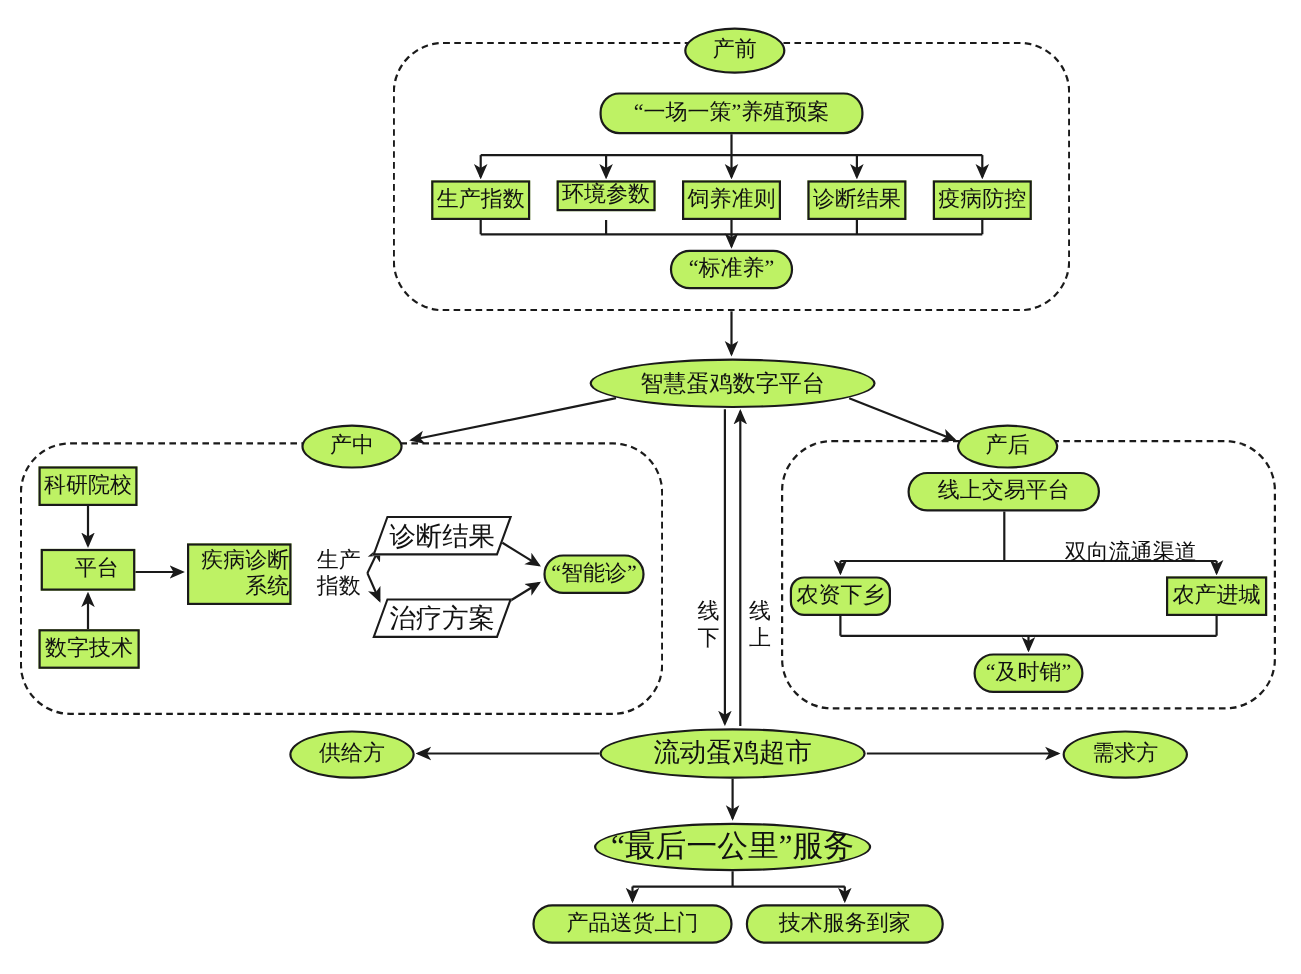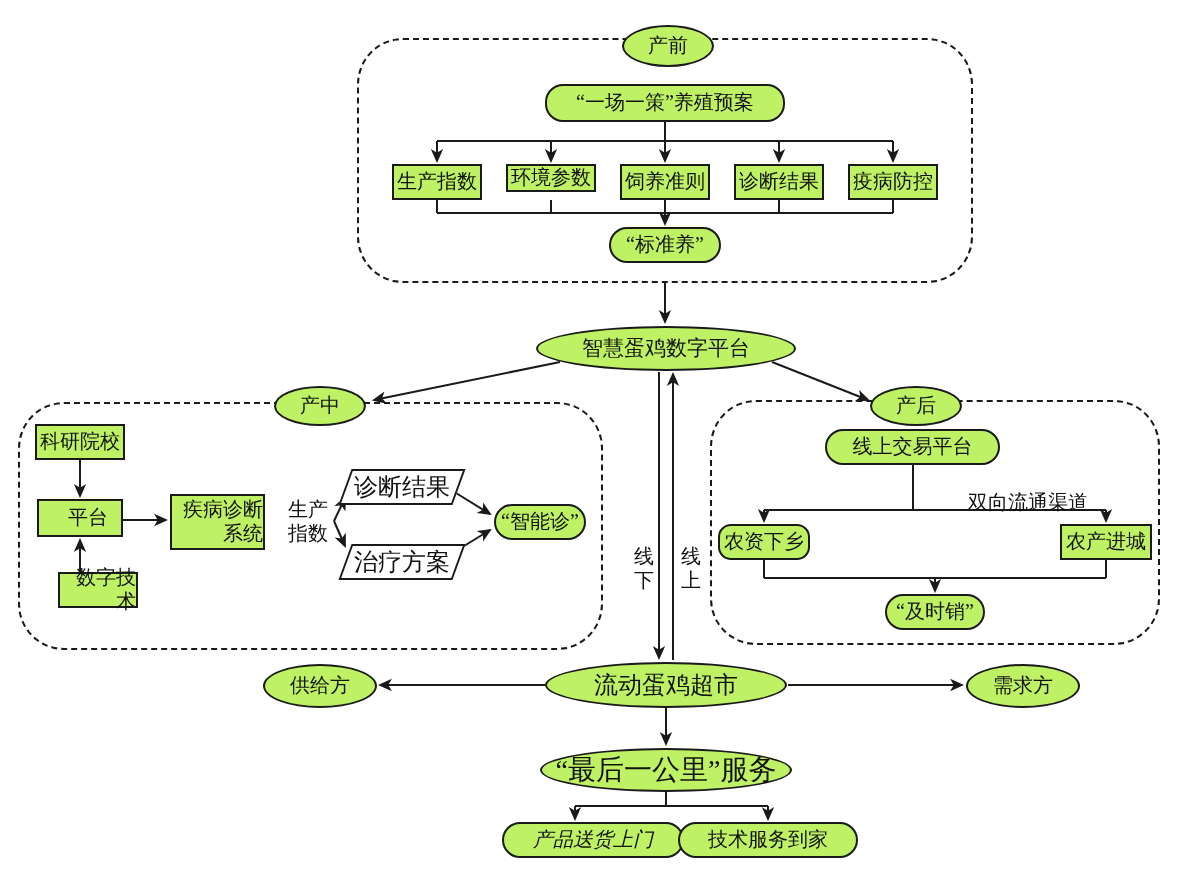--- a/index.html
+++ b/index.html
@@ -96,21 +96,21 @@
   <div class="node" style="left:848px;top:164px;width:90px;height:36px;">疫病防控</div>
 
   <div class="node round" style="left:609px;top:227px;width:112px;height:36px;">“标准养”</div>
 
   <div class="node ellipse" style="left:536px;top:326px;width:260px;height:45px;font-size:21px;">智慧蛋鸡数字平台</div>
 
   <div class="node ellipse" style="left:274px;top:386px;width:92px;height:40px;">产中</div>
 
   <div class="node" style="left:35px;top:424px;width:90px;height:36px;">科研院校</div>
   <div class="node" style="left:37px;top:499px;width:86px;height:38px;padding-left:16px;">平台</div>
-  <div class="node" style="left:35px;top:572px;width:80px;height:36px;margin-left:23px;">数字技术</div>
+  <div class="node" style="left:35px;top:572px;width:92px;height:36px;">数字技术</div>
 
   <div class="node" style="left:170px;top:494px;width:95px;height:56px;">疾病诊断系统</div>
 
   <div class="label" style="left:284px;top:497px;width:48px;">生产指数</div>
 
   <div class="para" style="left:345px;top:469px;width:114px;height:36px;">
     <div class="skew"></div>
     <div class="txt">诊断结果</div>
   </div>
   <div class="para" style="left:345px;top:544px;width:114px;height:36px;">
@@ -133,16 +133,16 @@
 
   <div class="label" style="left:633px;top:544px;width:22px;">线下</div>
   <div class="label" style="left:680px;top:544px;width:22px;">线上</div>
 
   <div class="node ellipse" style="left:545px;top:662px;width:242px;height:46px;font-size:24px;">流动蛋鸡超市</div>
   <div class="node ellipse" style="left:263px;top:664px;width:114px;height:44px;">供给方</div>
   <div class="node ellipse" style="left:966px;top:664px;width:114px;height:44px;">需求方</div>
 
   <div class="node ellipse" style="left:540px;top:748px;width:252px;height:44px;font-size:28px;">“最后一公里”服务</div>
 
-  <div class="node round" style="left:502px;top:822px;width:182px;height:36px;font-style:italic;">产品送货上门</div>
+  <div class="node round" style="left:484px;top:822px;width:182px;height:36px;">产品送货上门</div>
   <div class="node round" style="left:678px;top:822px;width:180px;height:36px;">技术服务到家</div>
 
 </div>
 
 </body></html>

